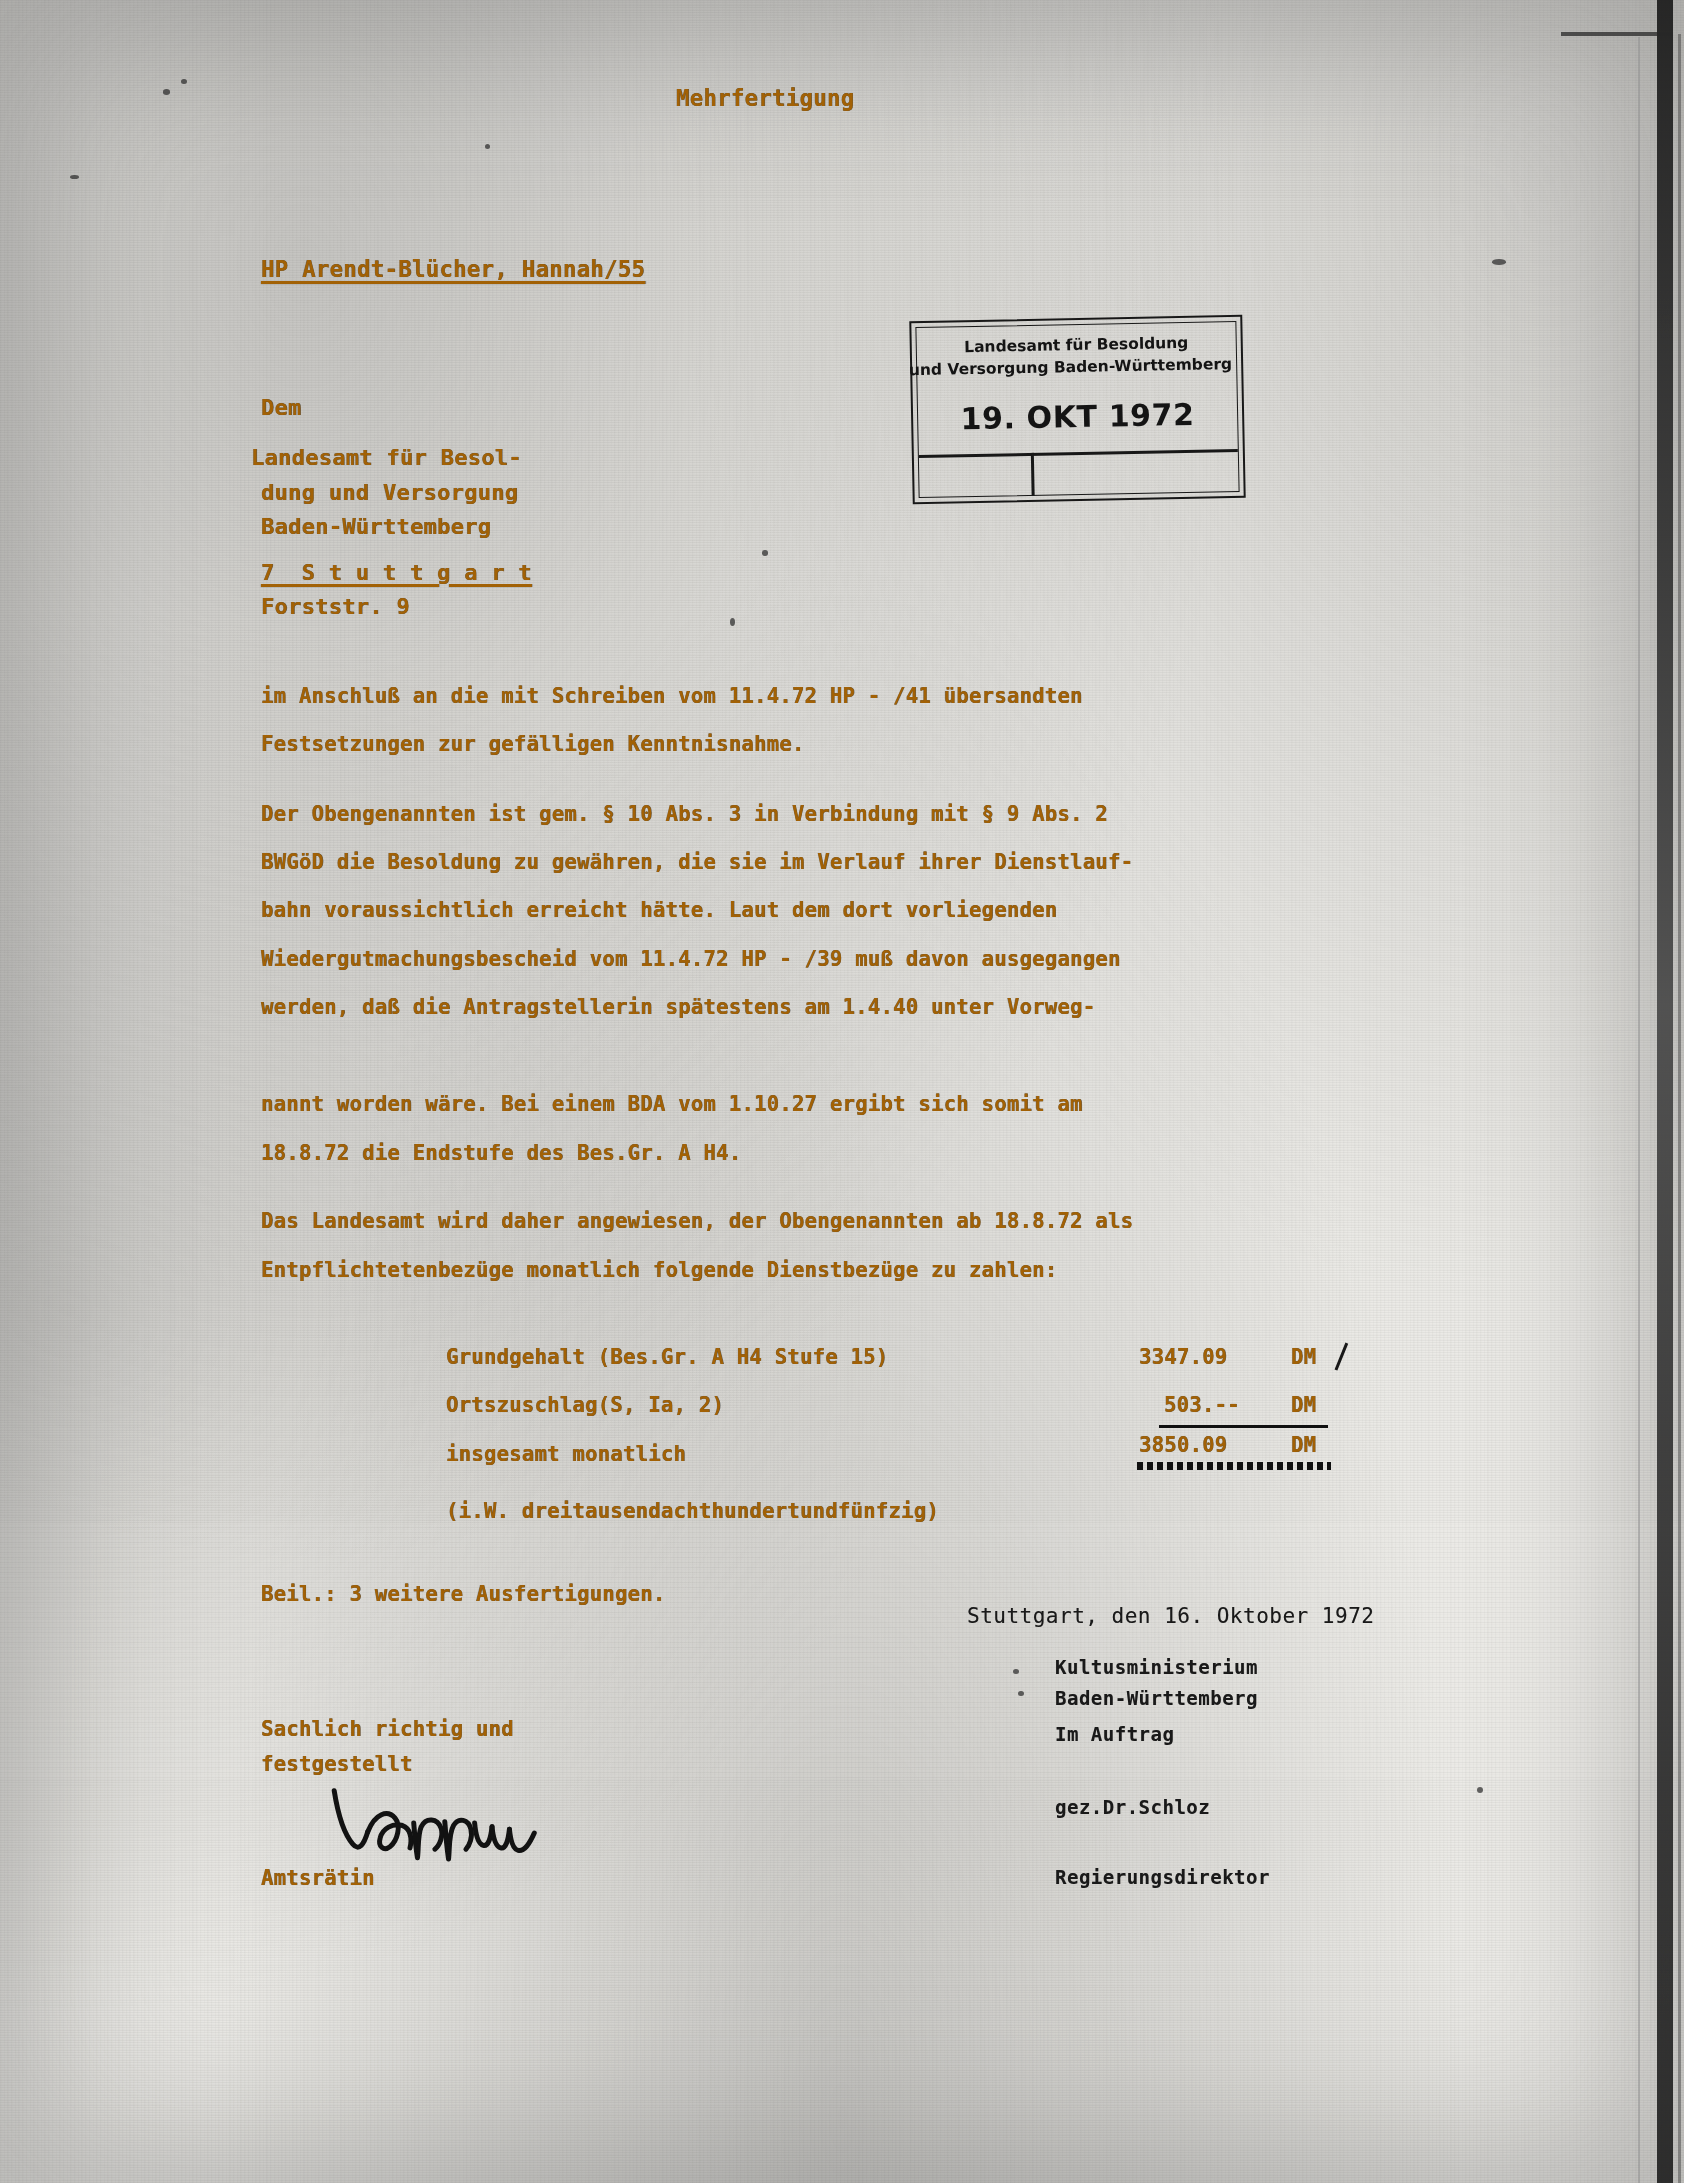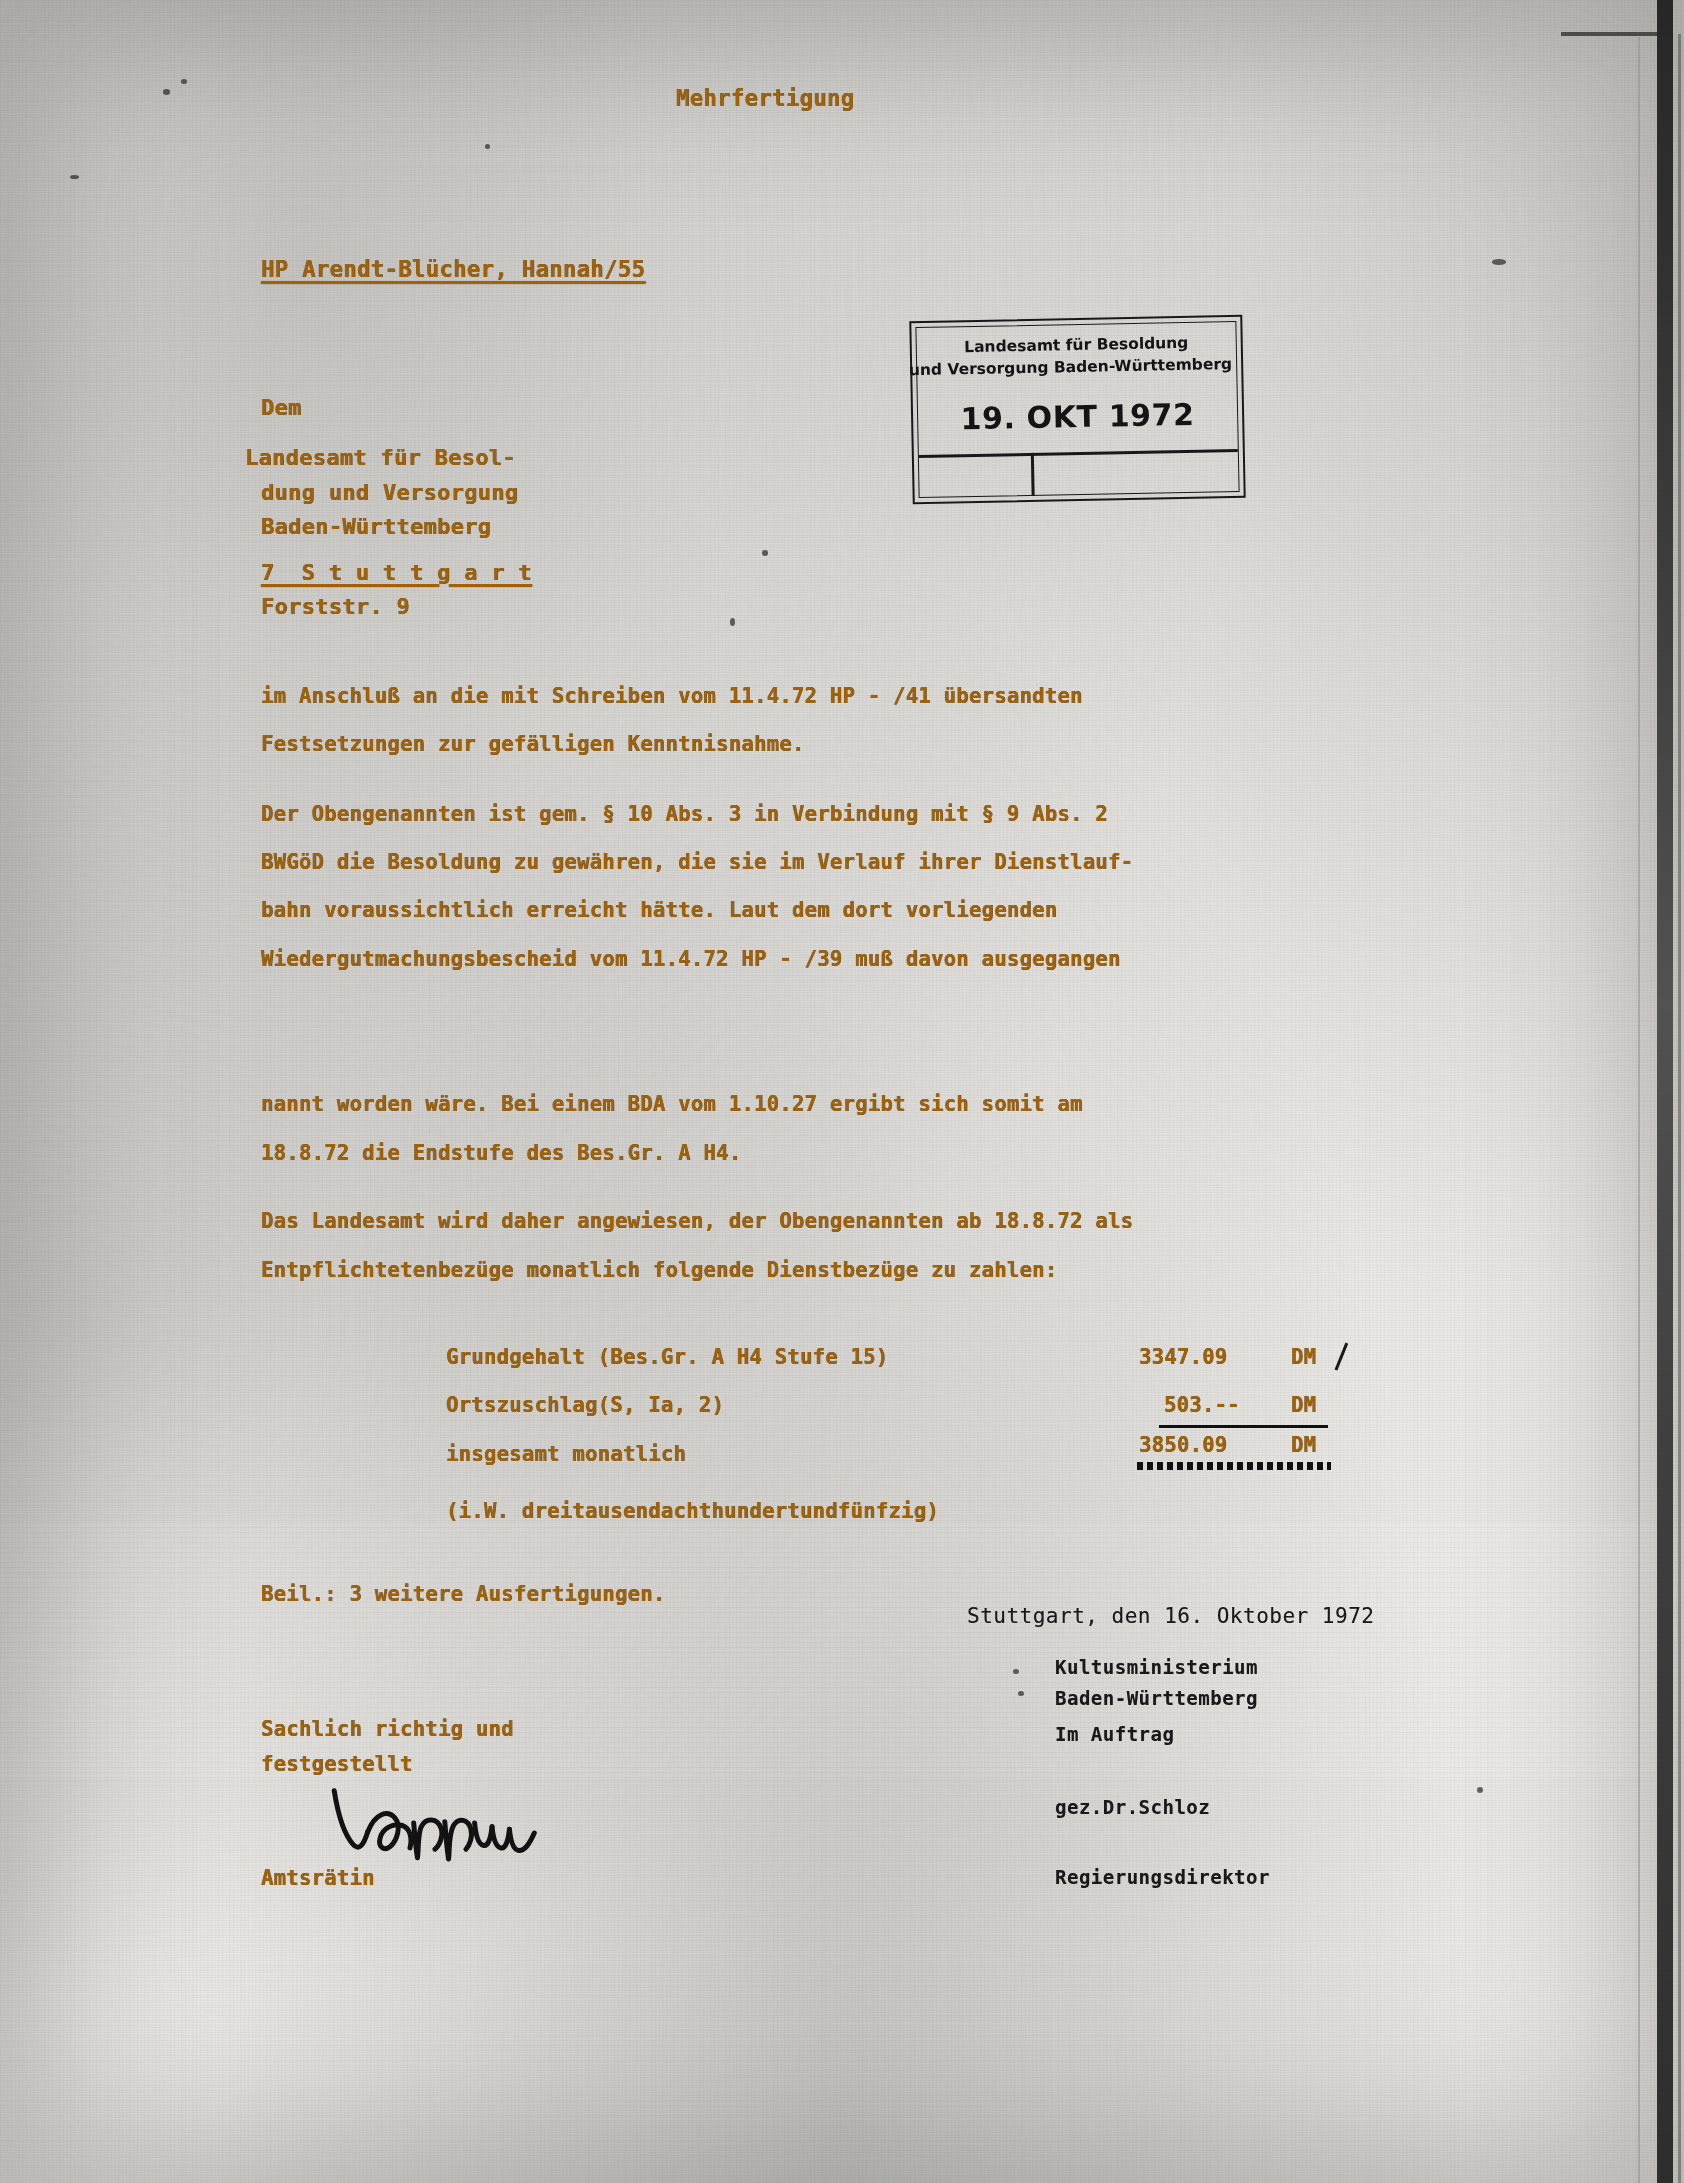--- a/index.html
+++ b/index.html
@@ -118,33 +118,34 @@
   <div class="stamp stamp-skew" style="left:911px;top:318px;width:329px;height:179px;">
     <div class="in"></div>
     <div class="stamp-txt" style="top:16px;font-size:15.5px;left:0;">Landesamt für Besoldung</div>
     <div class="stamp-txt" style="top:38px;font-size:15.5px;left:-6.2px;">und Versorgung Baden-Württemberg</div>
     <div class="stamp-txt" style="top:79px;font-size:30px;letter-spacing:0.6px;">19. OKT 1972</div>
     <div class="stamp-div" style="top:132px;"></div>
     <div class="stamp-vdiv" style="top:132px;height:43px;left:117px;"></div>
   </div>
 
   <div class="ink tw" style="left:261px;top:397px;font-size:22px;">Dem</div>
-  <div class="ink tw" style="left:245px;top:447px;font-size:22px;">Landesamt für Besol-</div>
+  <div class="ink tw" style="left:251px;top:447px;font-size:22px;">Landesamt für Besol-</div>
   <div class="ink tw" style="left:261px;top:482px;font-size:22px;">dung und Versorgung</div>
   <div class="ink tw" style="left:261px;top:516px;font-size:22px;">Baden-Württemberg</div>
   <div class="ink tw u" style="left:261px;top:562px;font-size:22px;">7  S t u t t g a r t</div>
   <div class="ink tw" style="left:261px;top:596px;font-size:22px;">Forststr. 9</div>
 
   <div class="ink tw" style="left:261px;top:686px;">im Anschluß an die mit Schreiben vom 11.4.72 HP - /41 übersandten</div>
   <div class="ink tw" style="left:261px;top:734px;">Festsetzungen zur gefälligen Kenntnisnahme.</div>
 
   <div class="ink tw" style="left:261px;top:804px;">Der Obengenannten ist gem. § 10 Abs. 3 in Verbindung mit § 9 Abs. 2</div>
   <div class="ink tw" style="left:261px;top:900px;">bahn voraussichtlich erreicht hätte. Laut dem dort vorliegenden</div>
   <div class="ink tw" style="left:261px;top:852px;">BWGöD die Besoldung zu gewähren, die sie im Verlauf ihrer Dienstlauf-</div>
   <div class="ink tw" style="left:261px;top:949px;">Wiedergutmachungsbescheid vom 11.4.72 HP - /39 muß davon ausgegangen</div>
+  <div class="ink tw" style="left:261px;top:997px;">werden, daß die Antragstellerin spätestens am 1.4.40 unter Vorweg-</div>
   <div class="ink tw" style="left:261px;top:1094px;">nannt worden wäre. Bei einem BDA vom 1.10.27 ergibt sich somit am</div>
   <div class="ink tw" style="left:261px;top:1143px;">18.8.72 die Endstufe des Bes.Gr. A H4.</div>
 
   <div class="ink tw" style="left:261px;top:1211px;">Das Landesamt wird daher angewiesen, der Obengenannten ab 18.8.72 als</div>
   <div class="ink tw" style="left:261px;top:1260px;">Entpflichtetenbezüge monatlich folgende Dienstbezüge zu zahlen:</div>
 
   <div>
     <div class="ink tw" style="left:446px;top:1347px;">Grundgehalt (Bes.Gr. A H4 Stufe 15)</div>
     <div class="ink tw" style="left:1139px;top:1347px;">3347.09</div>
     <div class="ink tw" style="left:1291px;top:1347px;">DM</div>

